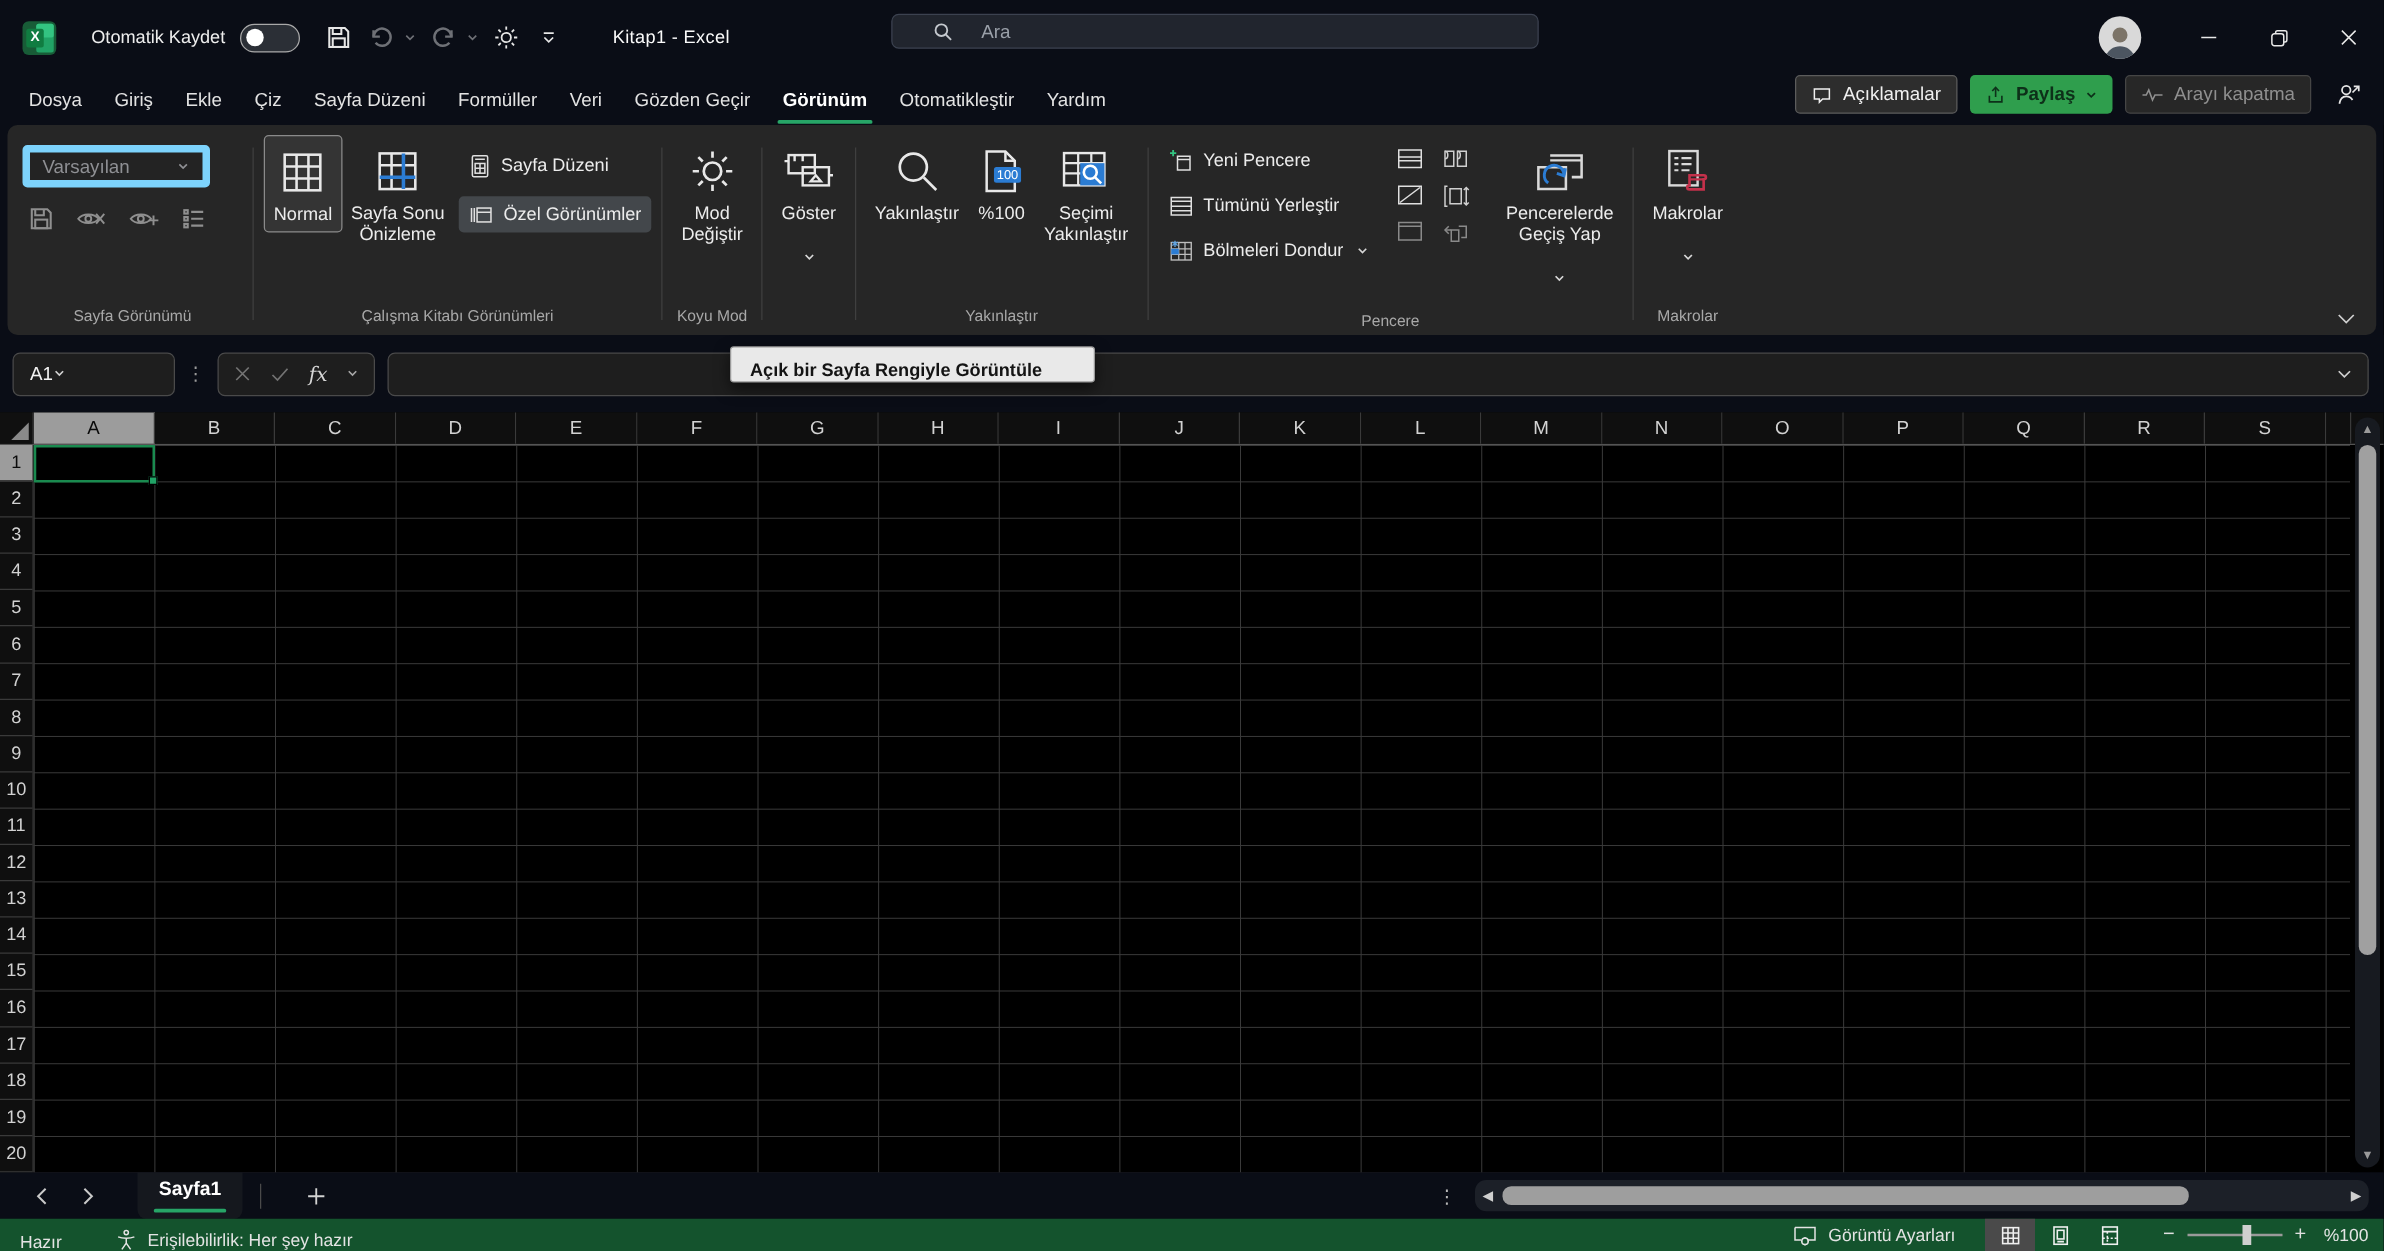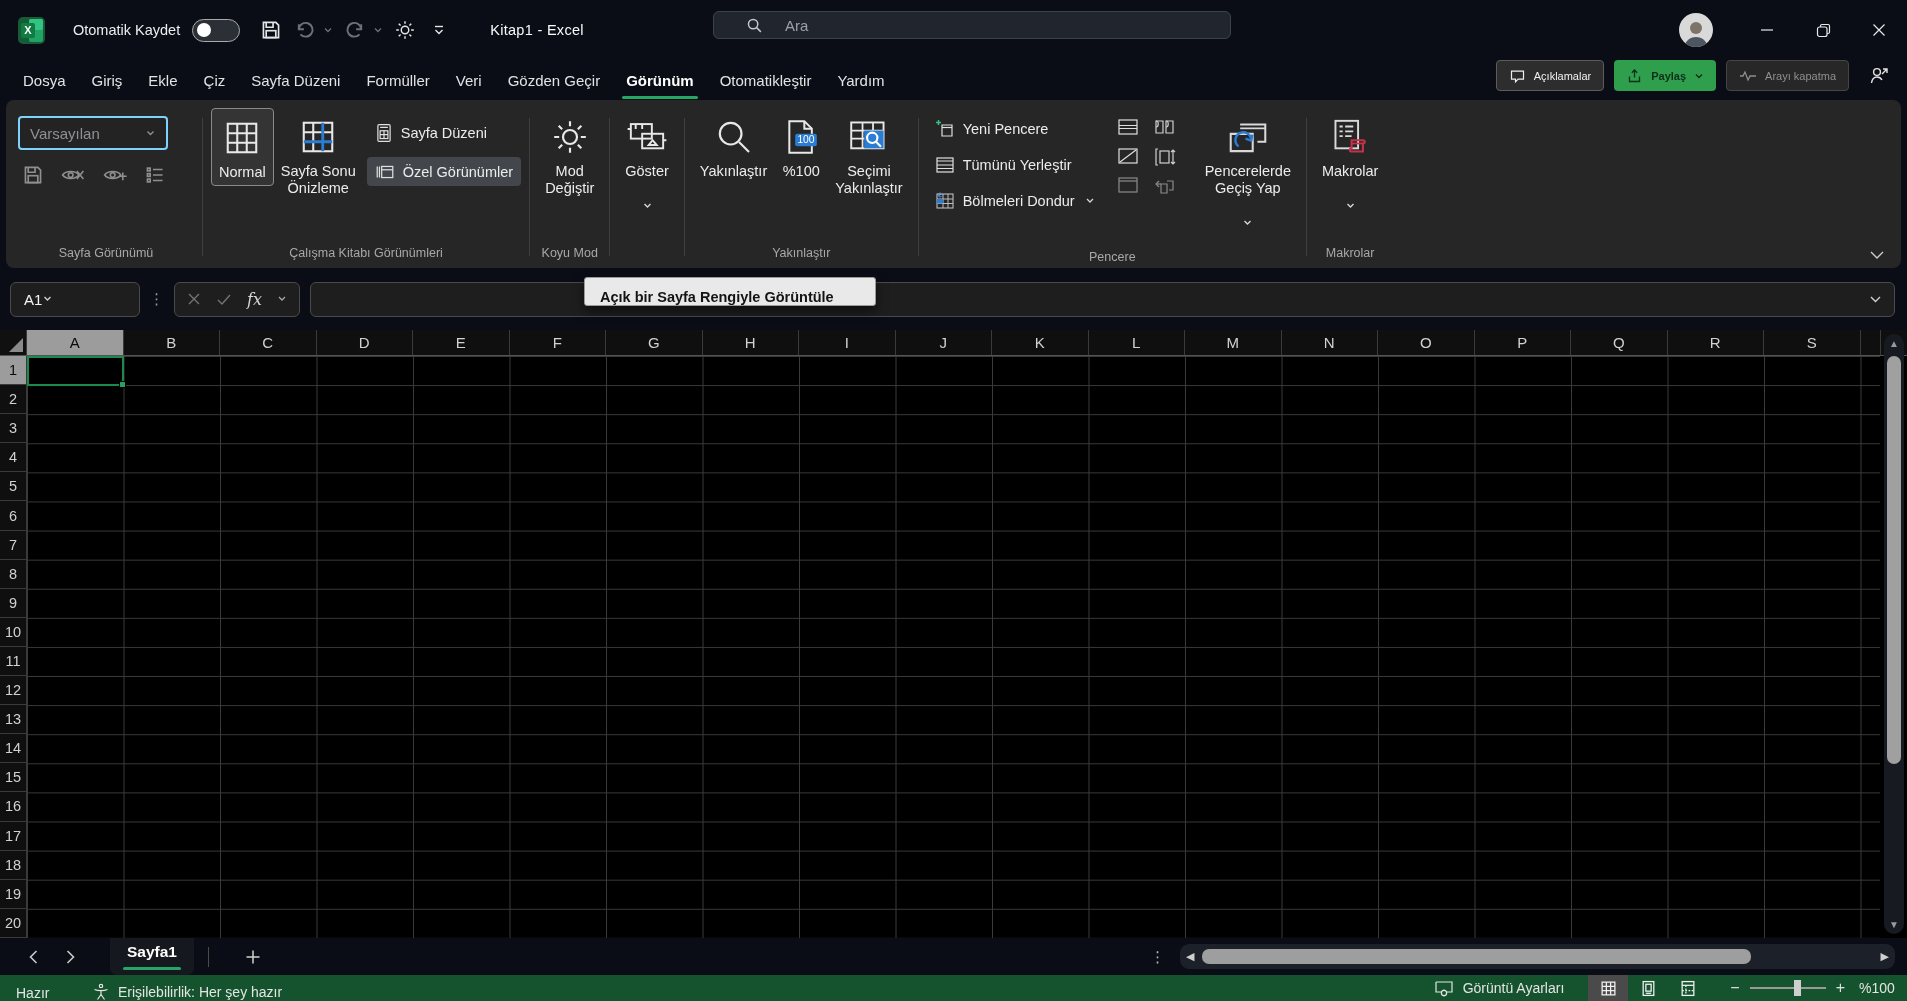--- a/index.html
+++ b/index.html
@@ -30,38 +30,38 @@
   .avatar { width:34px; height:34px; border-radius:50%; background:#d9d9d9; overflow:hidden; position:relative; margin-right:26px; }
   .avatar svg { position:absolute; left:0; top:3px; }
   .winbtn { width:56px; height:60px; display:flex; align-items:center; justify-content:center; color:#e8e8e8; }
 
   
   .tabrow { height:40px; display:flex; align-items:flex-start; background:#0a0d16; padding:0 10px; position:relative; }
   .tab { padding:0 13px; height:40px; display:flex; align-items:center; font-size:15px; color:#e3e3e3; position:relative; white-space:nowrap; }
   .tab.active { font-weight:bold; color:#fff; }
   .tab.active::after { content:""; position:absolute; left:9px; right:9px; bottom:1px; height:3px; border-radius:2px; background:#27a567; }
   .tabrow-right { margin-left:auto; display:flex; align-items:center; gap:10px; padding-right:6px; }
-  .pill { height:31px; display:flex; align-items:center; gap:8px; border-radius:4px; padding:0 12px; font-size:11px; white-space:nowrap; }
+  .pill { height:31px; display:flex; align-items:center; gap:8px; border-radius:4px; padding:0 12px; font-size:15px; white-space:nowrap; }
   .pill.comments { background:#2d2d2d; border:1px solid #5c5c5c; color:#f0f0f0; }
   .pill.share { background:#2f9e4d; color:#0d3019; font-weight:bold; }
   .pill.catchup { background:#272727; border:1px solid #454545; color:#8f8f8f; }
 
   
   .ribbon { height:168px; margin:0 6px; background:#262626; border-radius:8px; display:flex; position:relative; padding:6px 6px 0 6px; }
   .rsep { width:1px; background:#3f3f3f; margin:12px 2px 12px 2px; }
   .rgroup { display:flex; flex-direction:column; padding:2px 6px; }
   .rgroup-body { flex:1; display:flex; align-items:flex-start; }
   .rgroup-label { text-align:center; font-size:12.5px; color:#a8a8a8; padding:2px 0 6px; white-space:nowrap; }
   .bigbtn { display:flex; flex-direction:column; align-items:center; justify-content:flex-start; gap:5px;
     padding:8px 7px 4px; border-radius:4px; font-size:14.5px; line-height:17px; text-align:center; color:#ececec; white-space:pre-line; }
   .bigbtn .ic { height:42px; display:flex; align-items:center; justify-content:center; }
   .bigbtn.selected { background:#343434; border:1px solid #8a8a8a; }
   .smallbtn { display:flex; align-items:center; gap:8px; height:29px; padding:0 8px; border-radius:4px; font-size:14.5px; color:#ececec; white-space:nowrap; }
   .smallbtn.hover { background:#43474b; }
-  .sheetview-select { width:150px; height:34px; margin-top:8px; border:2px solid #7dd3fc; border-radius:4px; background:#232323;
+  .sheetview-select { width:150px; height:34px; margin-top:8px; border:6px solid #7dd3fc; border-radius:4px; background:#232323;
     display:flex; align-items:center; justify-content:space-between; padding:0 10px; color:#8f9094; font-size:15px; }
   .sv-icons { display:flex; gap:16px; margin:14px 4px 0; color:#8f8f8f; }
   .wv-col { display:flex; flex-direction:column; gap:10px; justify-content:center; margin:10px 0 0 4px; }
   .win-rows { display:flex; flex-direction:column; gap:7px; margin-top:6px; }
   .win-iconcol { display:flex; flex-direction:column; gap:11px; margin:10px 0 0 14px; align-items:center; }
   .chev-inline { margin-left:2px; display:inline-flex; }
   .collapse-chev { position:absolute; right:16px; bottom:8px; color:#cfcfcf; }
 
   
   .formulabar { height:62px; background:#0a0d16; display:flex; align-items:center; padding:0 10px; }

